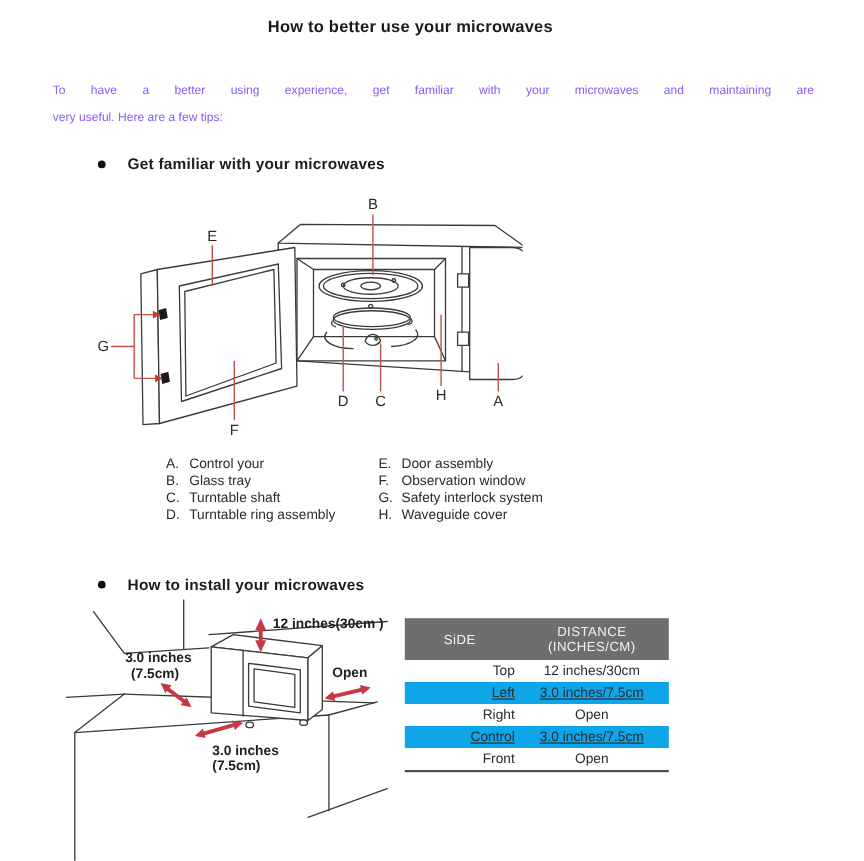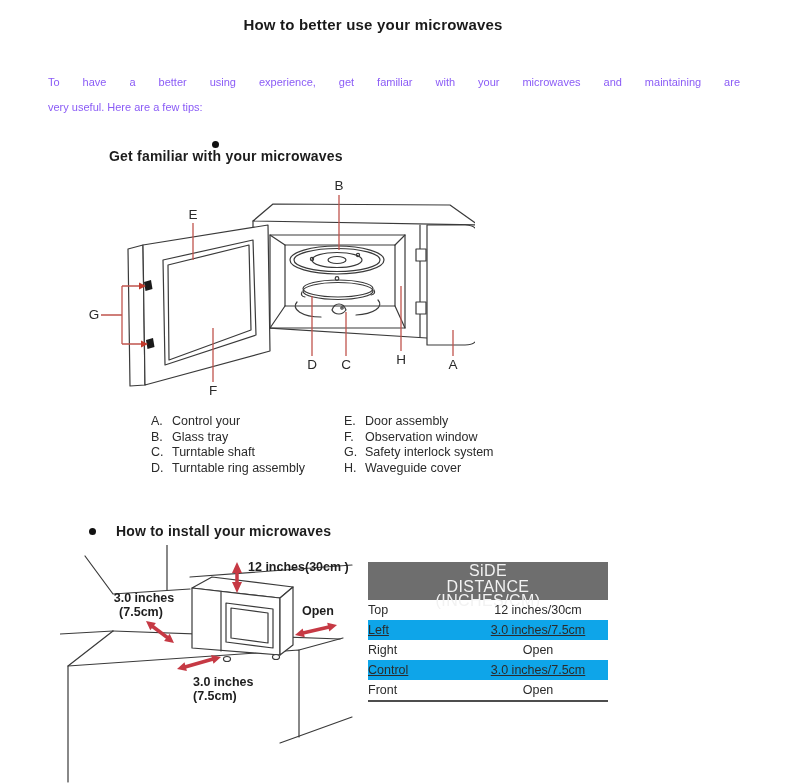--- a/index.html
+++ b/index.html
@@ -10,37 +10,37 @@
   .title{
     position:absolute;top:16px;left:0;width:100%;text-align:center;
     font-size:15px;font-weight:bold;color:#1a1a1a;letter-spacing:.2px;
   }
   .intro{position:absolute;left:48px;top:70px;width:692px;font-size:11px;color:#8b5cf6;}
   .intro .l1{text-align:justify;text-align-last:justify;line-height:25px;}
   .intro .l2{line-height:25px;}
   .bullet-row{position:absolute;display:flex;align-items:center;}
   .bullet-dot{width:7px;height:7px;border-radius:50%;background:#111;flex:0 0 auto;}
   .bullet-heading{font-size:14px;font-weight:bold;color:#1c1c1c;margin-left:20px;letter-spacing:.2px;}
-  #bullet-familiar{left:89px;top:141px;flex-direction:column;}
+  #bullet-familiar{left:89px;top:141px;}
   #bullet-install{left:89px;top:523px;}
   svg{position:absolute;}
   #parts-diagram{left:85px;top:178px;}
   #install-diagram{left:60px;top:545px;}
   .parts-list{position:absolute;left:151px;top:414px;display:flex;font-size:12.5px;color:#2b2b2b;}
   .parts-col{width:193px;}
   .parts-col.right{width:auto;}
   .part-item{display:flex;line-height:15.5px;}
   .part-key{width:21px;flex:0 0 auto;}
   .dist-table{position:absolute;left:368px;top:562px;width:240px;border-bottom:2px solid #4d4d4d;font-size:12.5px;}
-  .dist-head{display:flex;background:#6e6e6e;color:#f2f2f2;height:38px;align-items:center;font-size:16px;letter-spacing:.4px;flex-direction:column;}
+  .dist-head{display:flex;background:#6e6e6e;color:#f2f2f2;height:38px;align-items:center;font-size:12px;letter-spacing:.4px;}
   .dist-head .c1{width:100px;text-align:center;}
   .dist-head .c2{width:140px;text-align:center;white-space:pre-line;line-height:14px;}
   .dist-row{display:flex;height:20px;align-items:center;color:#2b2b2b;}
   .dist-row.alt{background:#0ea5e9;text-decoration:underline;}
-  .dist-row .c1{width:100px;text-align:left;}
+  .dist-row .c1{width:100px;text-align:right;}
   .dist-row .c2{width:140px;text-align:center;}
   
   .ink{stroke:#3a3a3a;fill:none;stroke-width:1.2;stroke-linejoin:round;stroke-linecap:round;}
   .ink-fill{stroke:#3a3a3a;fill:#ffffff;stroke-width:1.2;stroke-linejoin:round;}
   .leader{stroke:#c0544d;stroke-width:1.3;fill:none;}
   .leader-head{fill:#c0392b;stroke:none;}
   .callout{font-size:13.5px;fill:#2a2a2a;text-anchor:middle;font-family:"Liberation Sans",sans-serif;}
   .dim-label{font-size:12.5px;font-weight:600;fill:#1e1e1e;font-family:"Liberation Sans",sans-serif;}
   .arrow-shaft{stroke:#c63944;stroke-width:3.5;fill:none;stroke-linecap:butt;}
   .arrow-head{fill:#c63944;stroke:none;}

